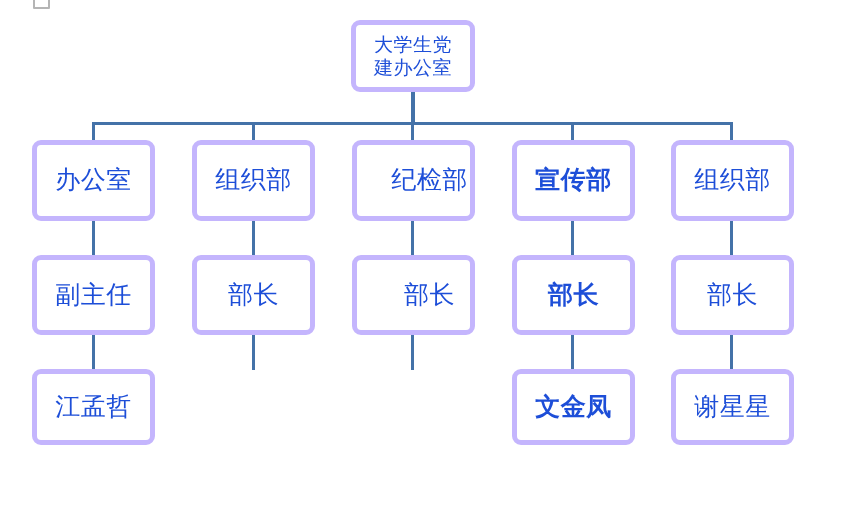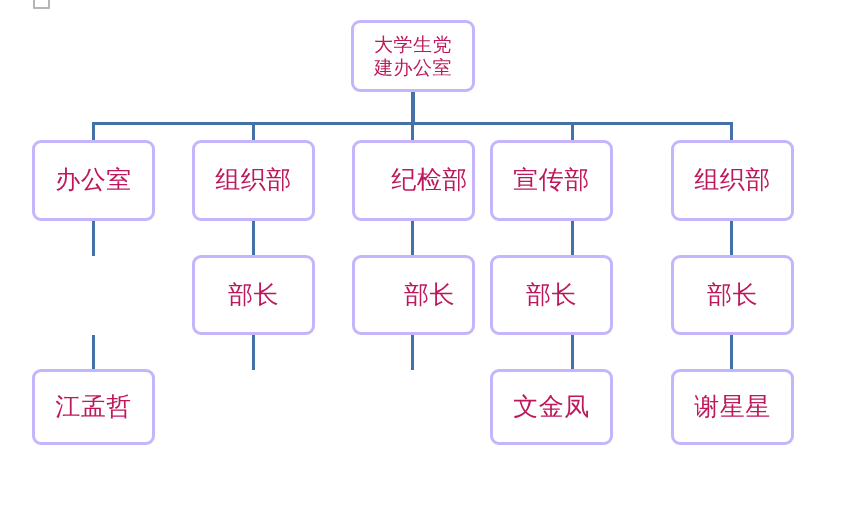--- a/index.html
+++ b/index.html
@@ -40,27 +40,27 @@
   }
   .conn-v   { width: 3px; }
   .conn-h   { height: 3px; }
   .conn-stem{ width: 4px; }
 
   
   .node {
     position: absolute;
     box-sizing: border-box;
     background: #ffffff;
-    border: 3px solid #c4b5fd;
+    border: 5px solid #c4b5fd;
     border-radius: 9px;
     display: flex;
     align-items: center;
     justify-content: center;
     text-align: center;
-    color: #be185d;
+    color: #1d4ed8;
     line-height: 1.22;
     letter-spacing: 0.5px;
   }
   .node-label {
     display: block;
     white-space: pre-line;
   }
 
   
   .node.root {
@@ -74,21 +74,21 @@
   
   .row-unit  { width: 123px; height: 81px; font-size: 25px; }
   .row-dept  { top: 140px; }
   .row-title { top: 255px; height: 80px; }
   .row-name  { top: 369px; height: 76px; }
 
   
   .col-1 { left: 32px; }
   .col-2 { left: 192px; }
   .col-3 { left: 352px; padding-left: 32px; }
-  .col-4 { left: 490px; }
+  .col-4 { left: 512px; font-weight: bold; }
   .col-5 { left: 671px; }
 
   
   .artifact {
     position: absolute;
     left: 33px;
     top: -4px;
     width: 13px;
     height: 9px;
     border: 2px solid #a8a8a8;
@@ -142,20 +142,23 @@
   <div class="node row-unit row-dept col-3">
     <span class="node-label">纪检部</span>
   </div>
   <div class="node row-unit row-dept col-4">
     <span class="node-label">宣传部</span>
   </div>
   <div class="node row-unit row-dept col-5">
     <span class="node-label">组织部</span>
   </div>
 
+  <div class="node row-unit row-title col-1">
+    <span class="node-label">副主任</span>
+  </div>
   <div class="node row-unit row-title col-2">
     <span class="node-label">部长</span>
   </div>
   <div class="node row-unit row-title col-3">
     <span class="node-label">部长</span>
   </div>
   <div class="node row-unit row-title col-4">
     <span class="node-label">部长</span>
   </div>
   <div class="node row-unit row-title col-5">

